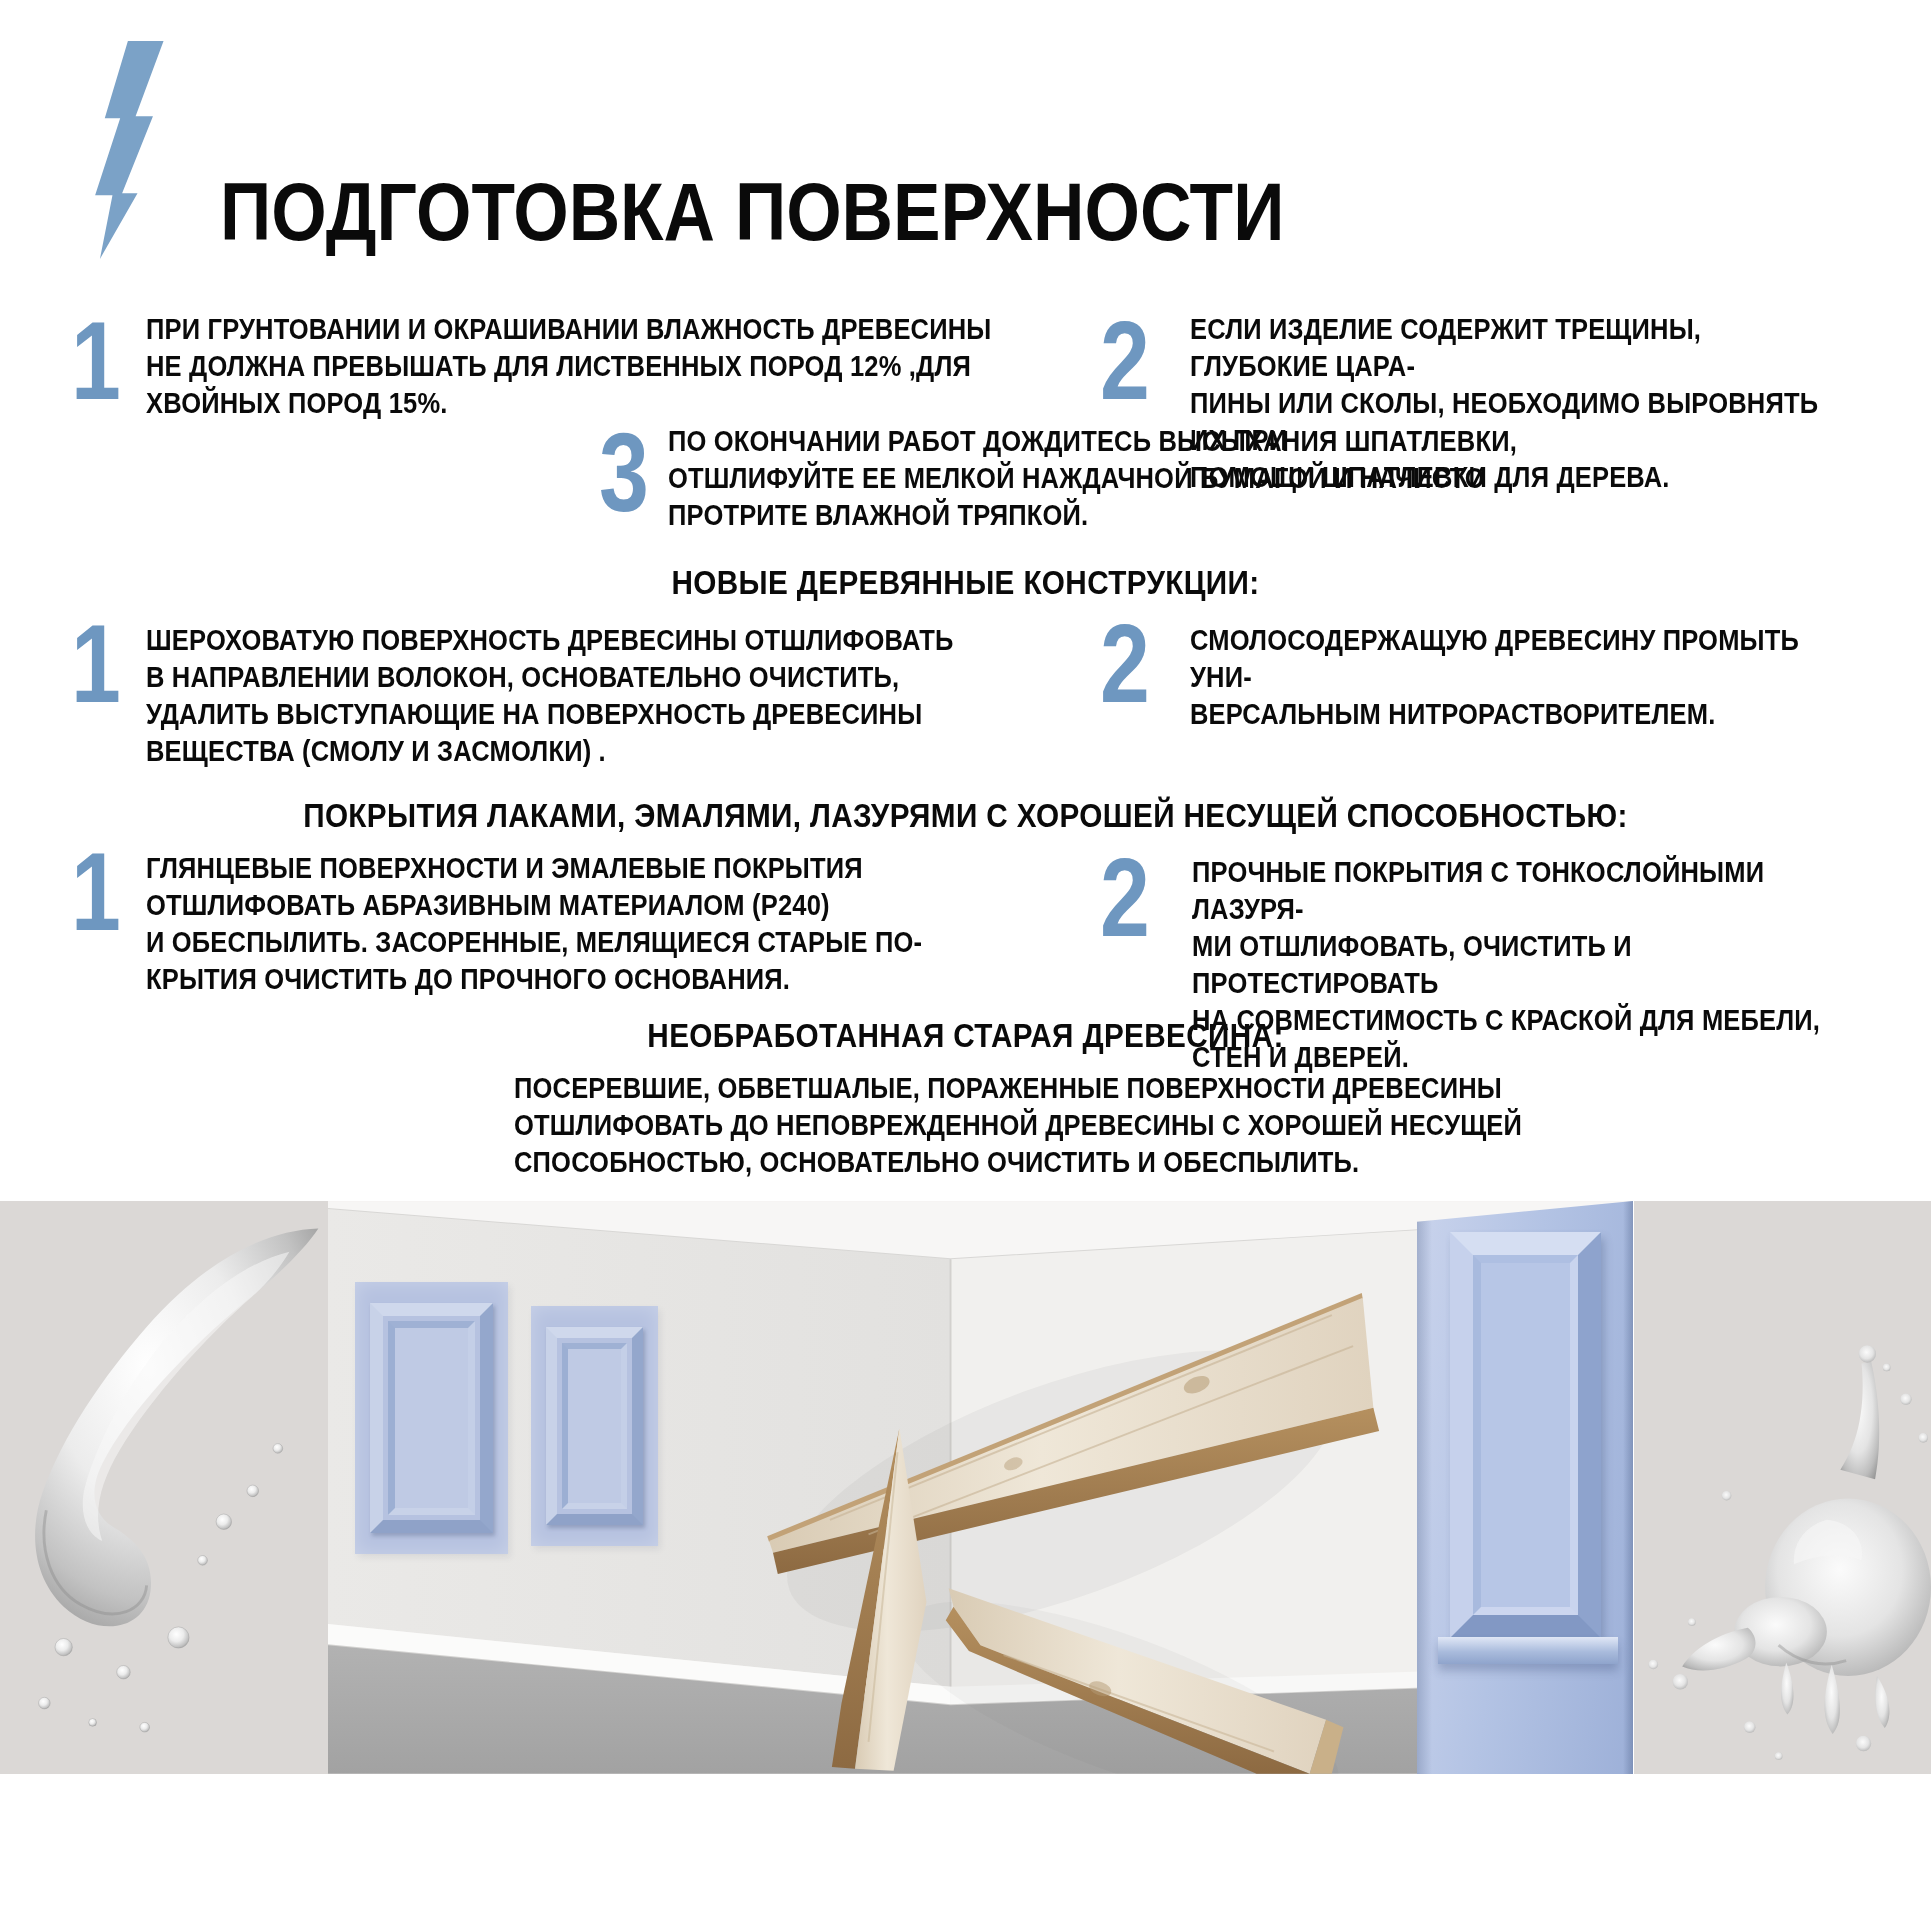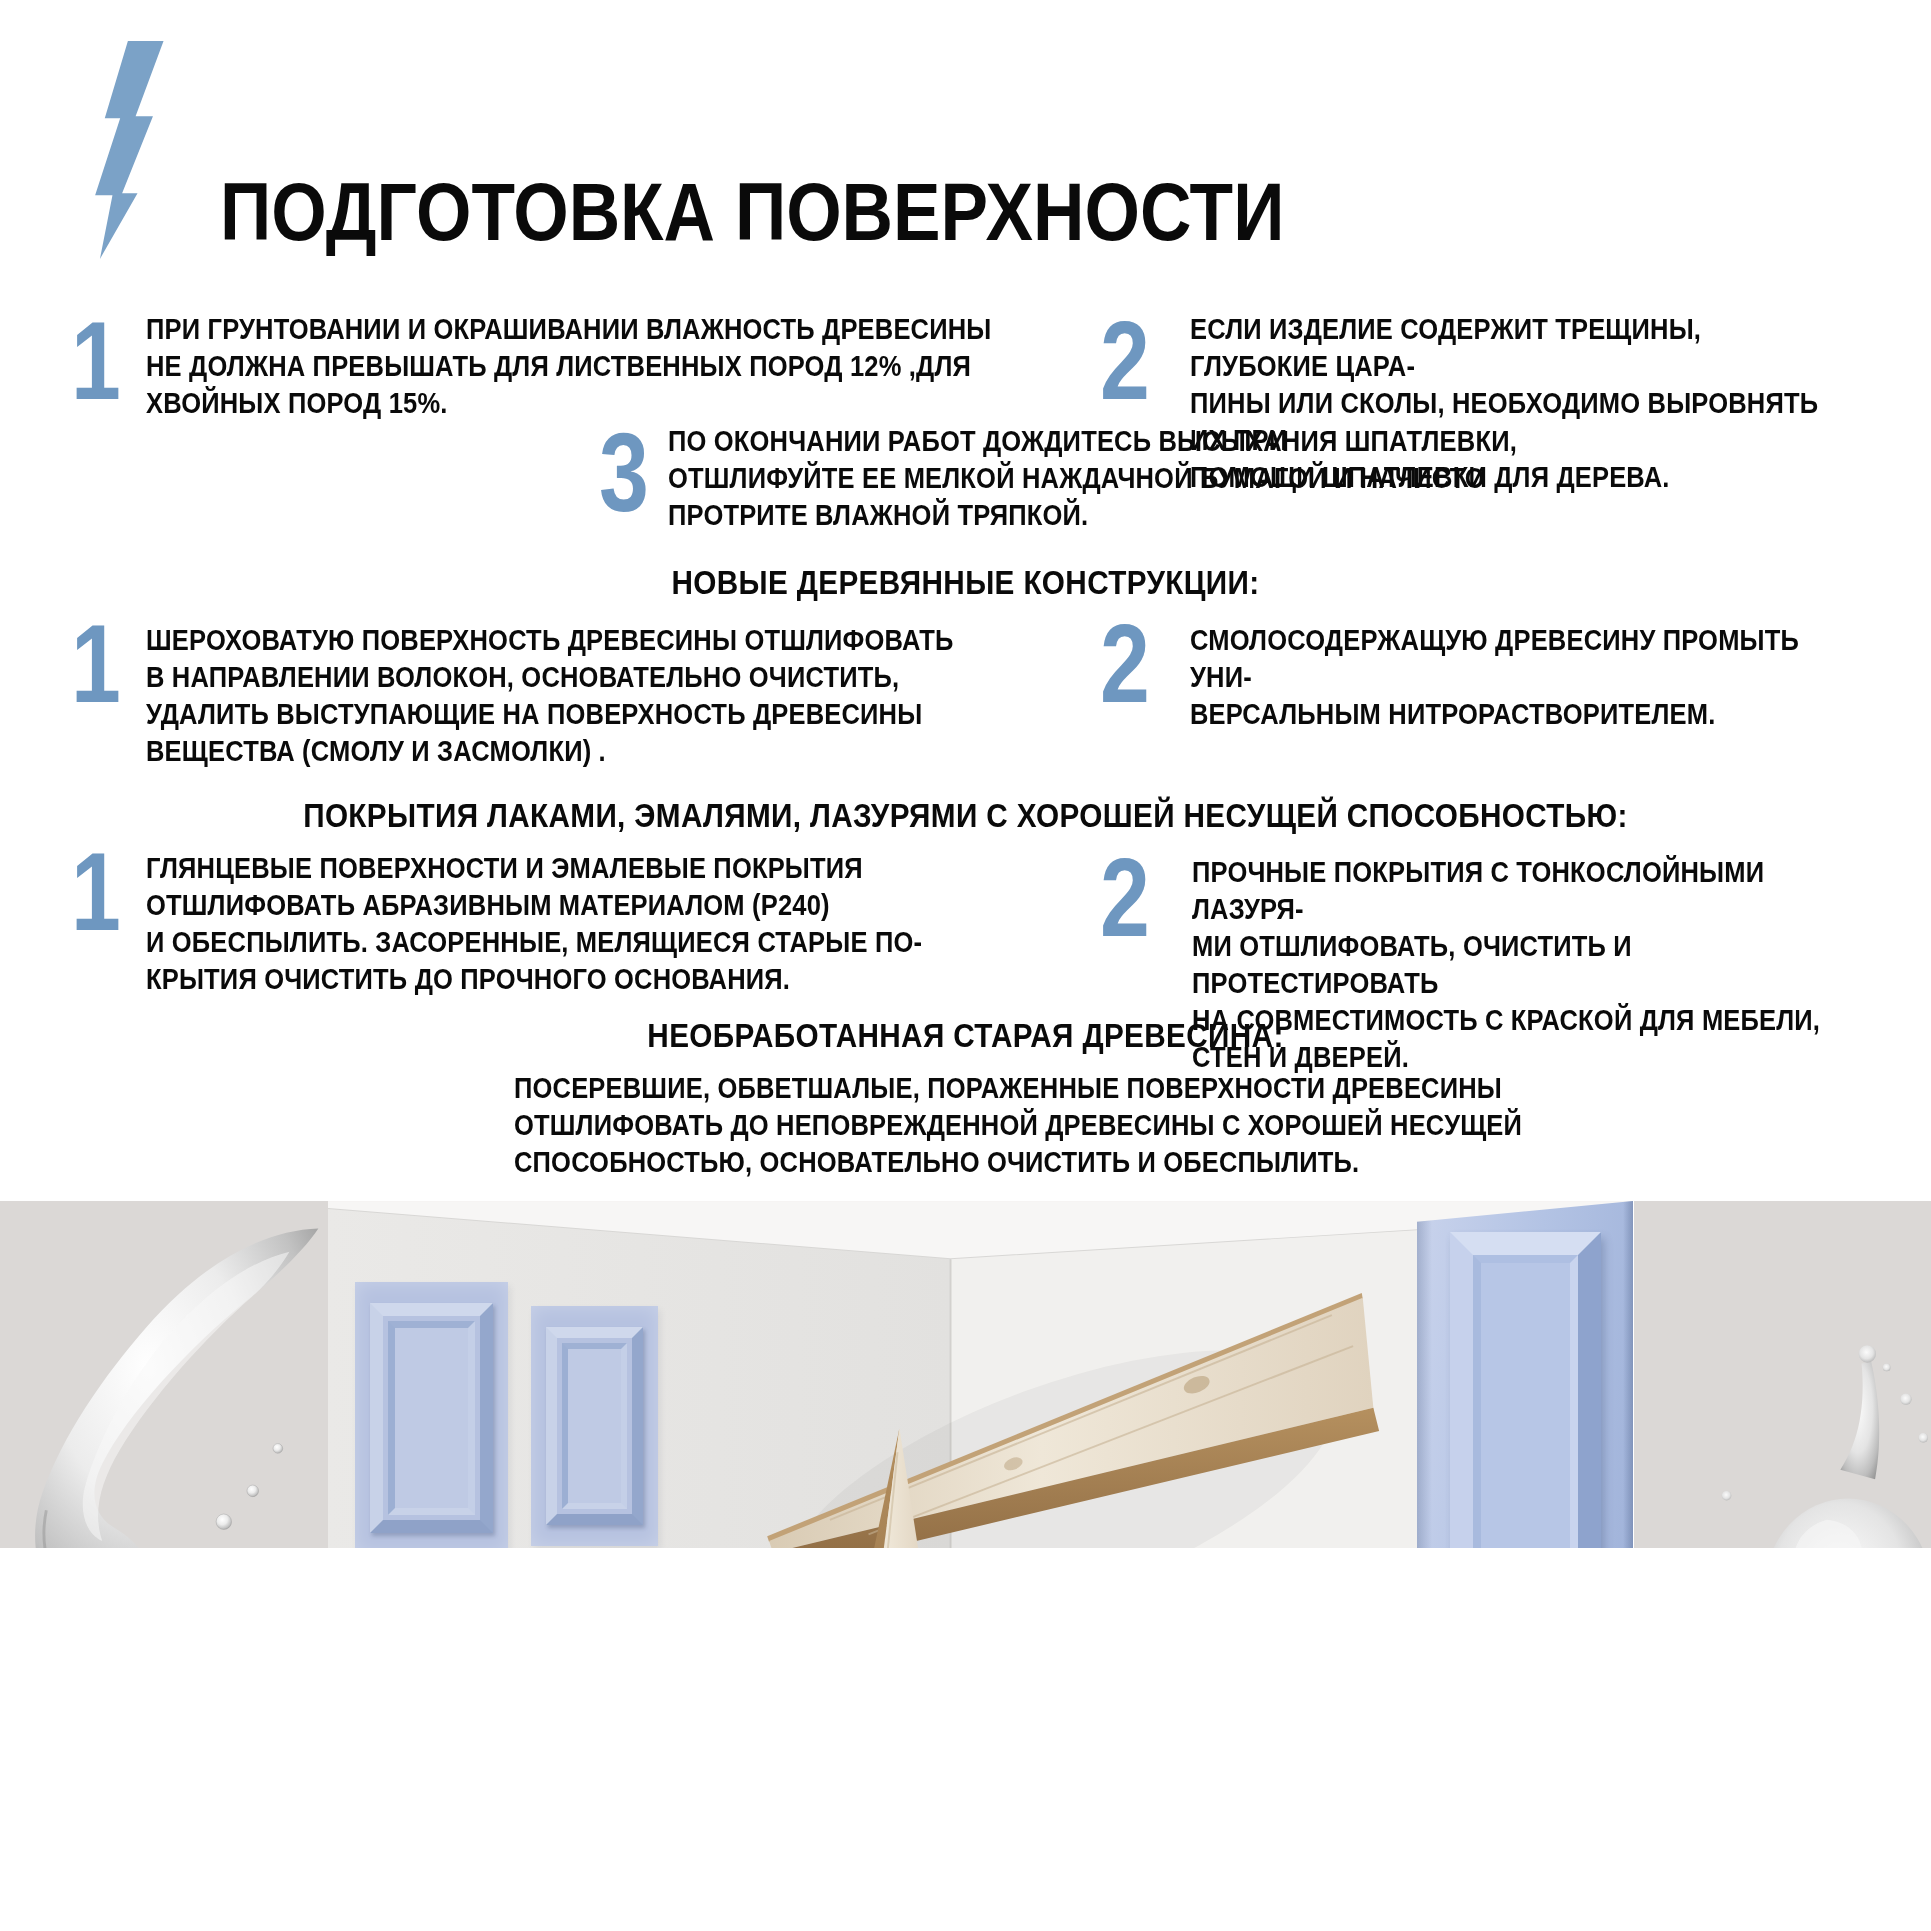--- a/index.html
+++ b/index.html
@@ -1,17 +1,17 @@
 <!DOCTYPE html>
 <html style="--accent-blue: #6e97c0; --bolt-blue: #7ba2c7; --text-black: #0a0a0a; --panel-blue: #b6c2e0; --door-blue: #aabede; --wood-face: #e9dfcd; --wood-edge: #a9815a; --wall-grey: #eceae8; --floor-grey: #a9a9a9; --strip-grey: #dbd8d6; --splash-silver: #cfcfcf;"><head>
 <meta charset="utf-8">
 <style>
   html,body{margin:0;padding:0;background:#fff;}
   .page{
-    position:relative;width:1931px;height:1548px;background:#ffffff;overflow:hidden;
+    position:relative;width:1931px;height:1931px;background:#ffffff;overflow:hidden;
     font-family:"Liberation Sans","DejaVu Sans",sans-serif;color:#0a0a0a;
   }
   .abs{position:absolute;}
   
   .title{
     position:absolute;left:220px;top:118px;font-size:81px;line-height:1;
     font-weight:bold;letter-spacing:0;white-space:nowrap;
     transform:scaleX(.88);transform-origin:0 0;
   }
   .num{

